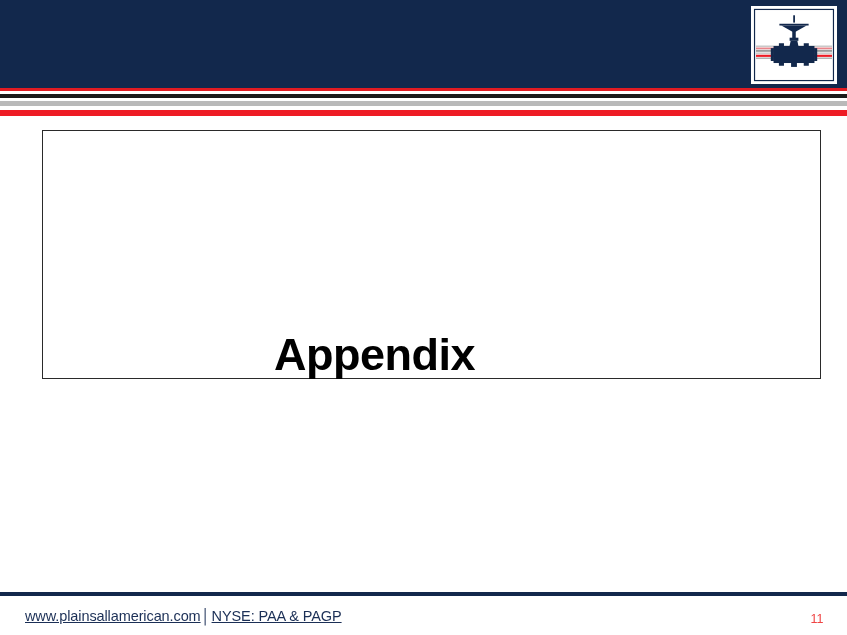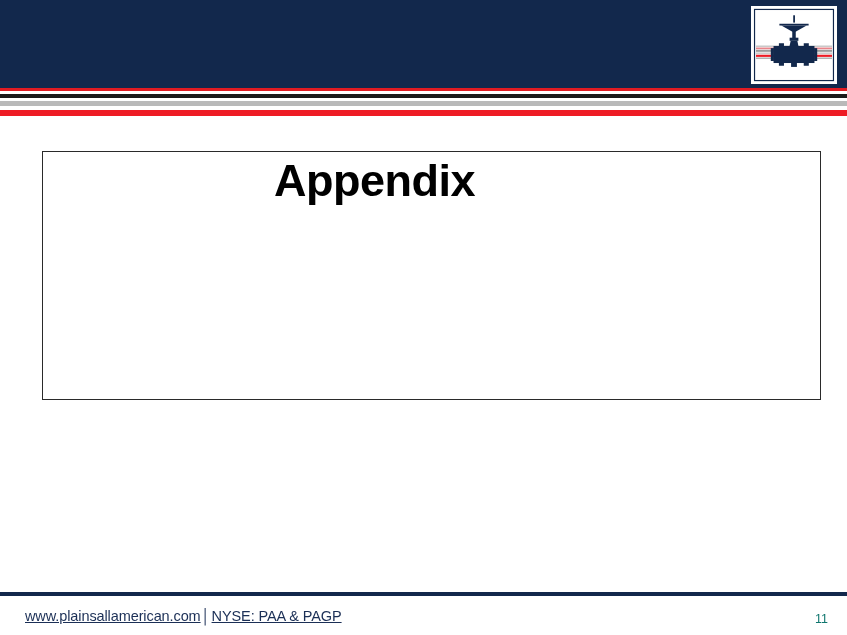--- a/index.html
+++ b/index.html
@@ -59,28 +59,28 @@
   .s4 { top: 10px; height: 3px; background: #ffffff; }
   .s5 { top: 13px; height: 5px; background: #b9b9b9; }
   .s6 { top: 18px; height: 4px; background: #ffffff; }
   .s7 { top: 22px; height: 6px; background: #ee1c25; }
   .s8 { top: 28px; height: 4px; background: #ffffff; }
 
   
   .content-box {
     position: absolute;
     left: 42px;
-    top: 151px;
+    top: 130px;
     width: 779px;
     height: 249px;
     box-sizing: border-box;
     border: 1.6px solid #2a2a2a;
     background: #ffffff;
     display: flex;
-    align-items: flex-start;
+    align-items: flex-end;
     justify-content: center;
   }
   .slide-title {
     font-size: 45px;
     font-weight: bold;
     color: #000000;
     letter-spacing: -0.5px;
     position: relative;
     left: -57px;
     top: 3px;
@@ -110,22 +110,22 @@
     display: inline-block;
     color: #1b2f56;
     font-weight: 300;
     padding: 0 1px;
   }
   .page-number {
     position: absolute;
     left: 806px;
     top: 612px;
     font-size: 12.5px;
-    color: #0f766e;
-    text-align: right;
+    color: #ef4444;
+    text-align: center;
     width: 22px;
   }
 </style>
 </head>
 <body>
 
 <div class="header-band">
   <div class="logo-plate">
     <svg class="logo-svg" viewBox="0 0 86 78">
 

